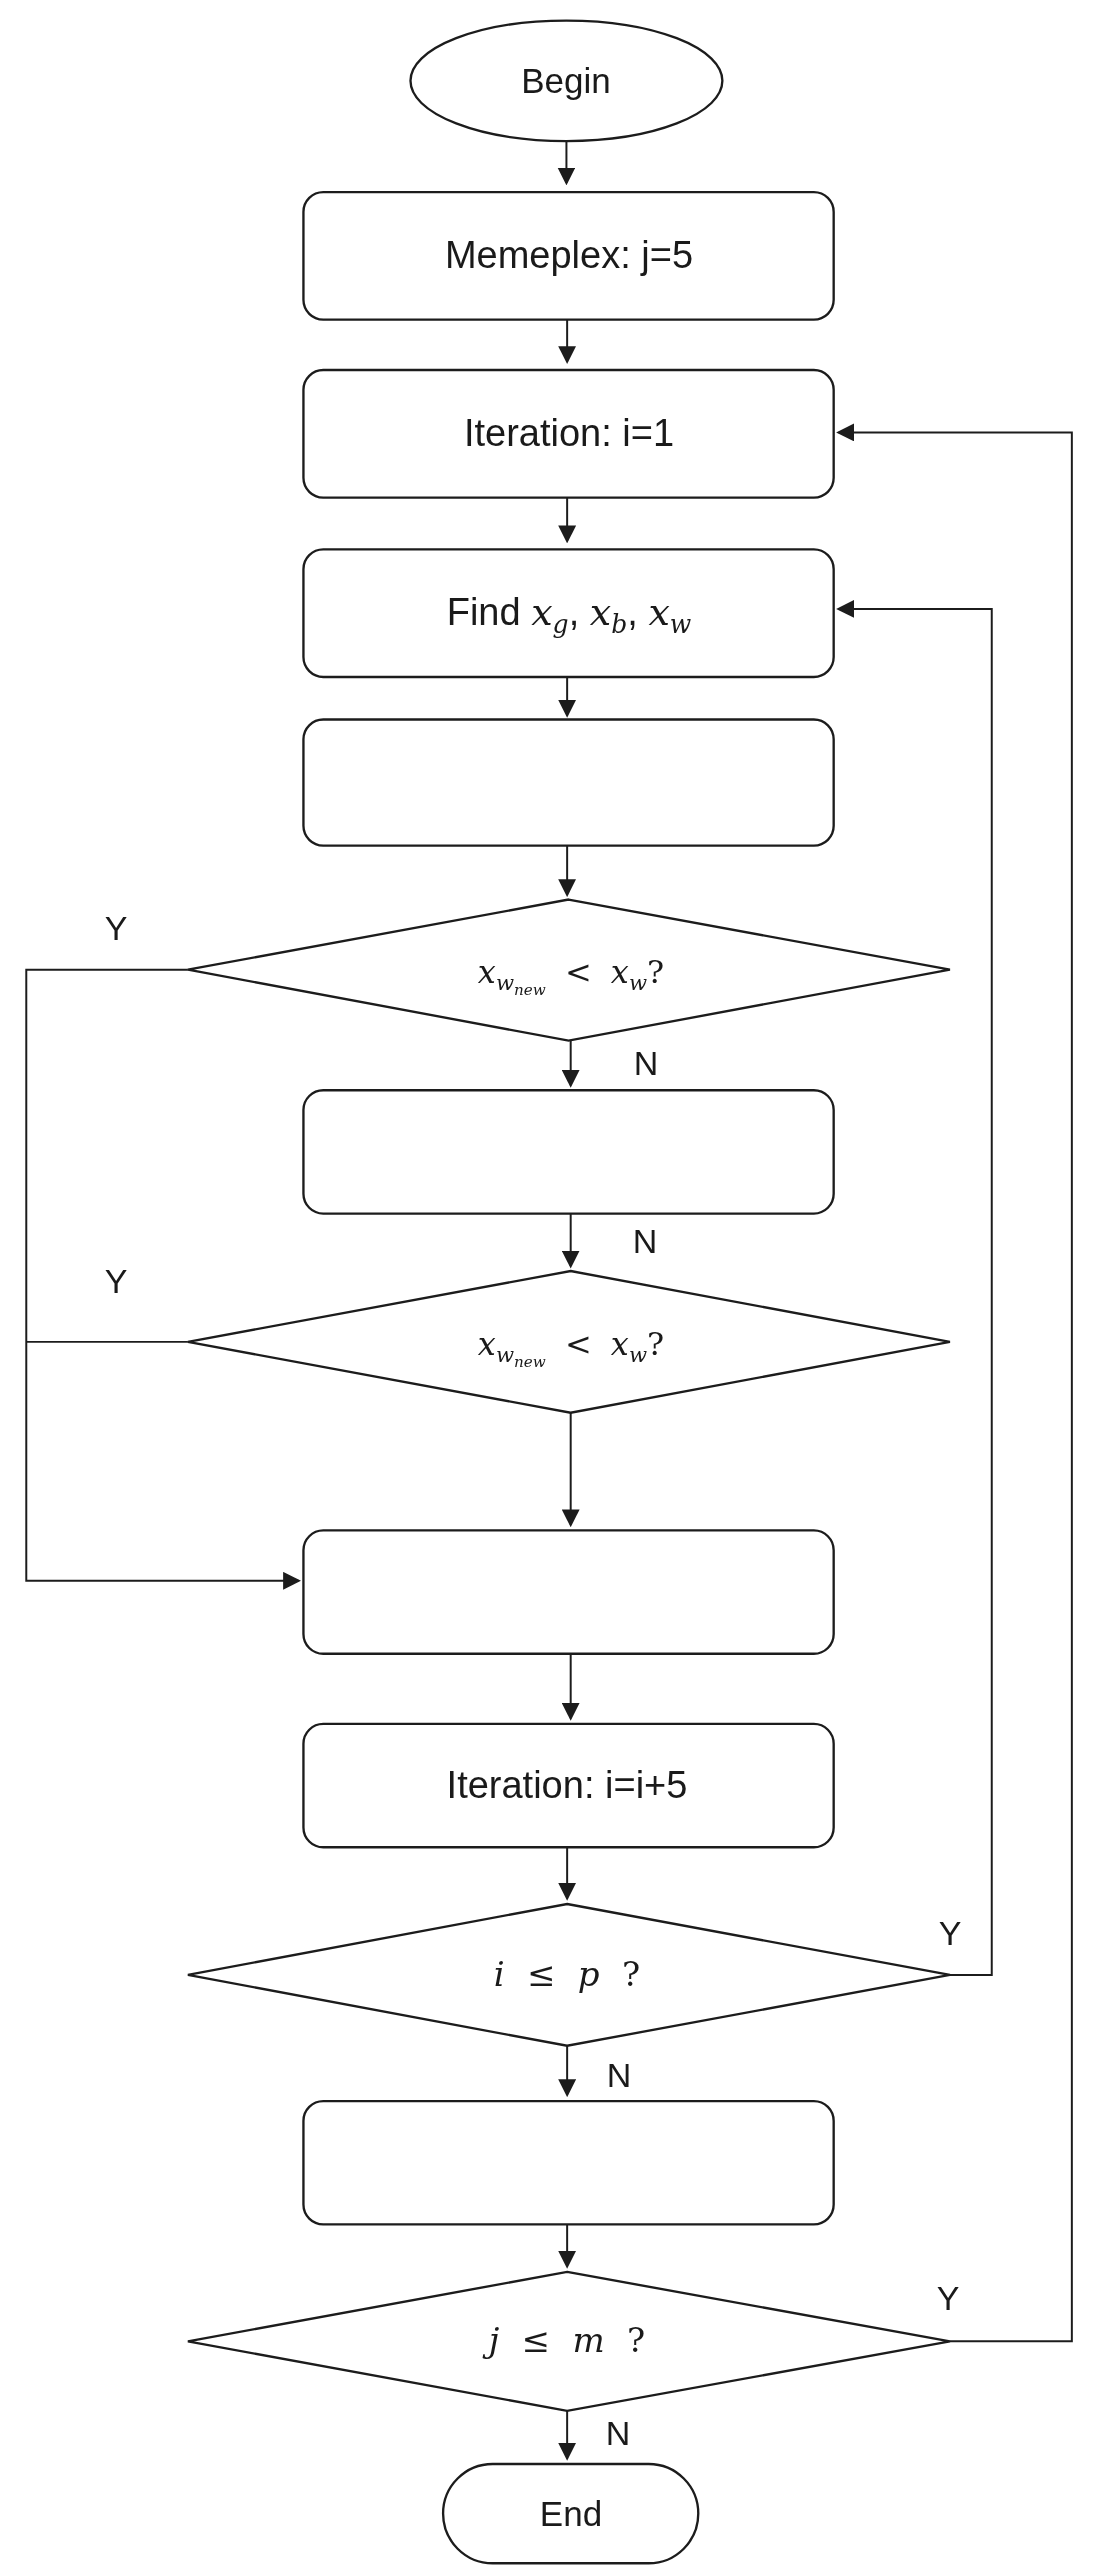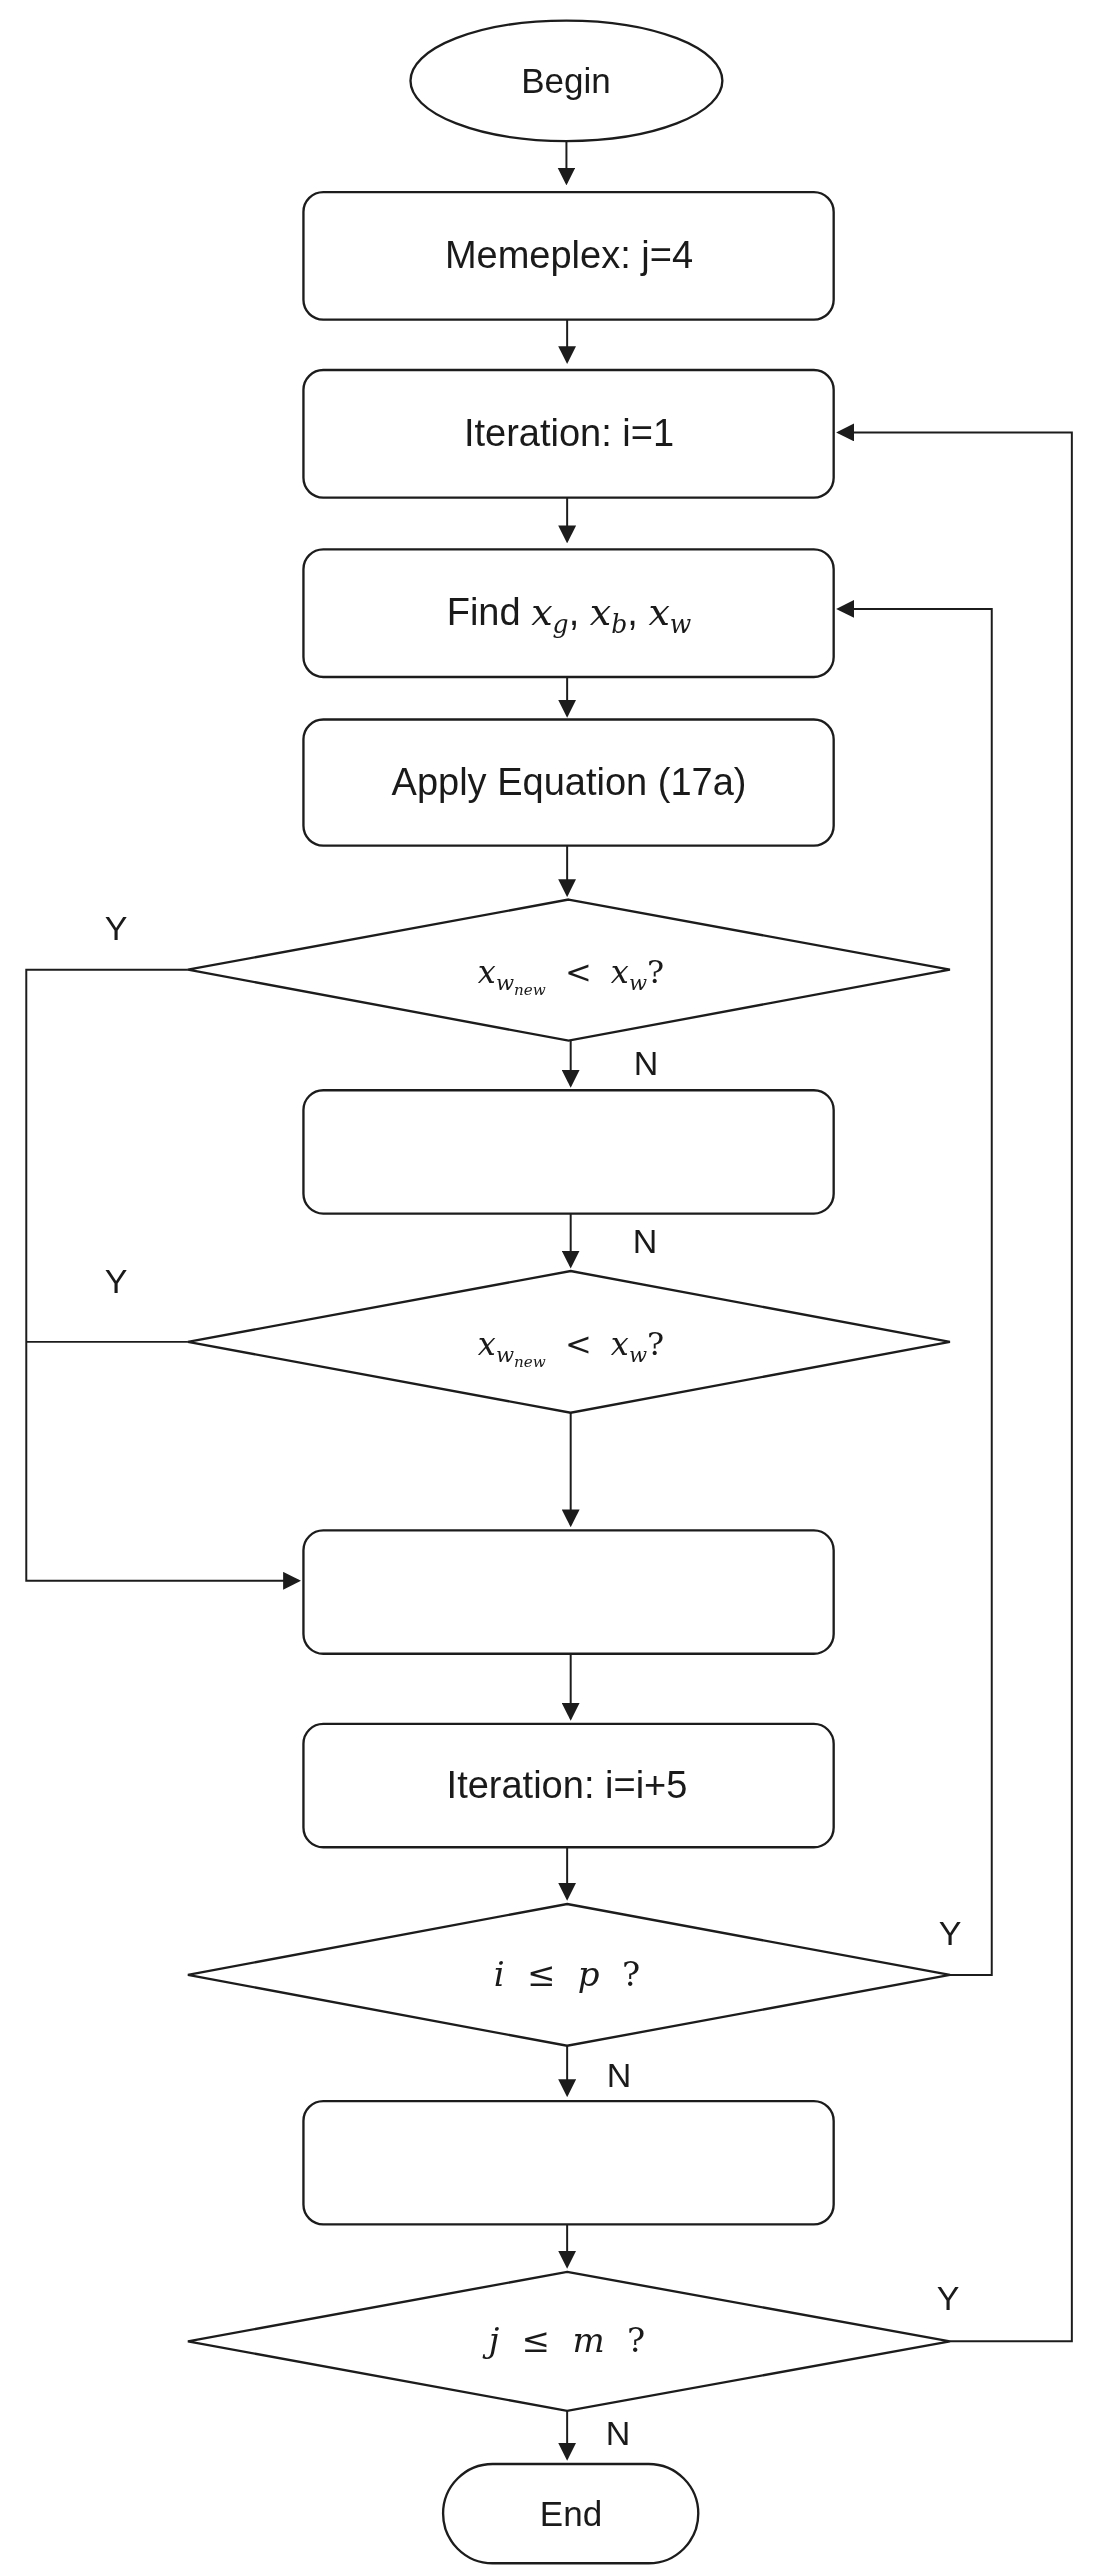--- a/index.html
+++ b/index.html
@@ -64,24 +64,23 @@
       <rect x="428" y="2159" width="748" height="174" rx="28"></rect>
       <rect x="428" y="2432" width="748" height="174" rx="28"></rect>
       <polygon points="800,2686 1340,2786 800,2886 265,2786"></polygon>
       <rect x="428" y="2964" width="748" height="174" rx="28"></rect>
       <polygon points="800,3205 1340,3303 800,3401 265,3303"></polygon>
       <rect x="625" y="3476" width="360" height="140" rx="70"></rect>
     </g>
   </svg>
 
   <div class="lbl terminal" style="left:566px;top:81px">Begin</div>
-  <div class="lbl" style="left:569px;top:256px">Memeplex: j=4</div>
+  <div class="lbl" style="left:569px;top:256px">Memeplex: j=5</div>
   <div class="lbl" style="left:569px;top:434px">Iteration: i=1</div>
   <div class="lbl" style="left:569px;top:613px">Find <i>x</i><sub><i>g</i></sub>, <i>x</i><sub><i>b</i></sub>, <i>x</i><sub><i>w</i></sub></div>
-  <div class="lbl" style="left:569px;top:783px">Apply Equation (17a)</div>
   <div class="lbl math" style="left:571px;top:973px"><i>x</i><sub><i>w</i><sub><i>new</i></sub></sub> &lt; <i>x</i><sub><i>w</i></sub>?</div>
   <div class="lbl math" style="left:571px;top:1345px"><i>x</i><sub><i>w</i><sub><i>new</i></sub></sub> &lt; <i>x</i><sub><i>w</i></sub>?</div>
   <div class="lbl" style="left:567px;top:1786px">Iteration: i=i+5</div>
   <div class="lbl math cmp" style="left:567px;top:1975px"><i>i</i> ≤ <i>p</i> ?</div>
   <div class="lbl math cmp" style="left:567px;top:2341px"><i>j</i> ≤ <i>m</i> ?</div>
   <div class="lbl terminal" style="left:571px;top:2514px">End</div>
 
   <div class="lbl branch" style="left:116px;top:929px">Y</div>
   <div class="lbl branch" style="left:646px;top:1064px">N</div>
   <div class="lbl branch" style="left:645px;top:1242px">N</div>

